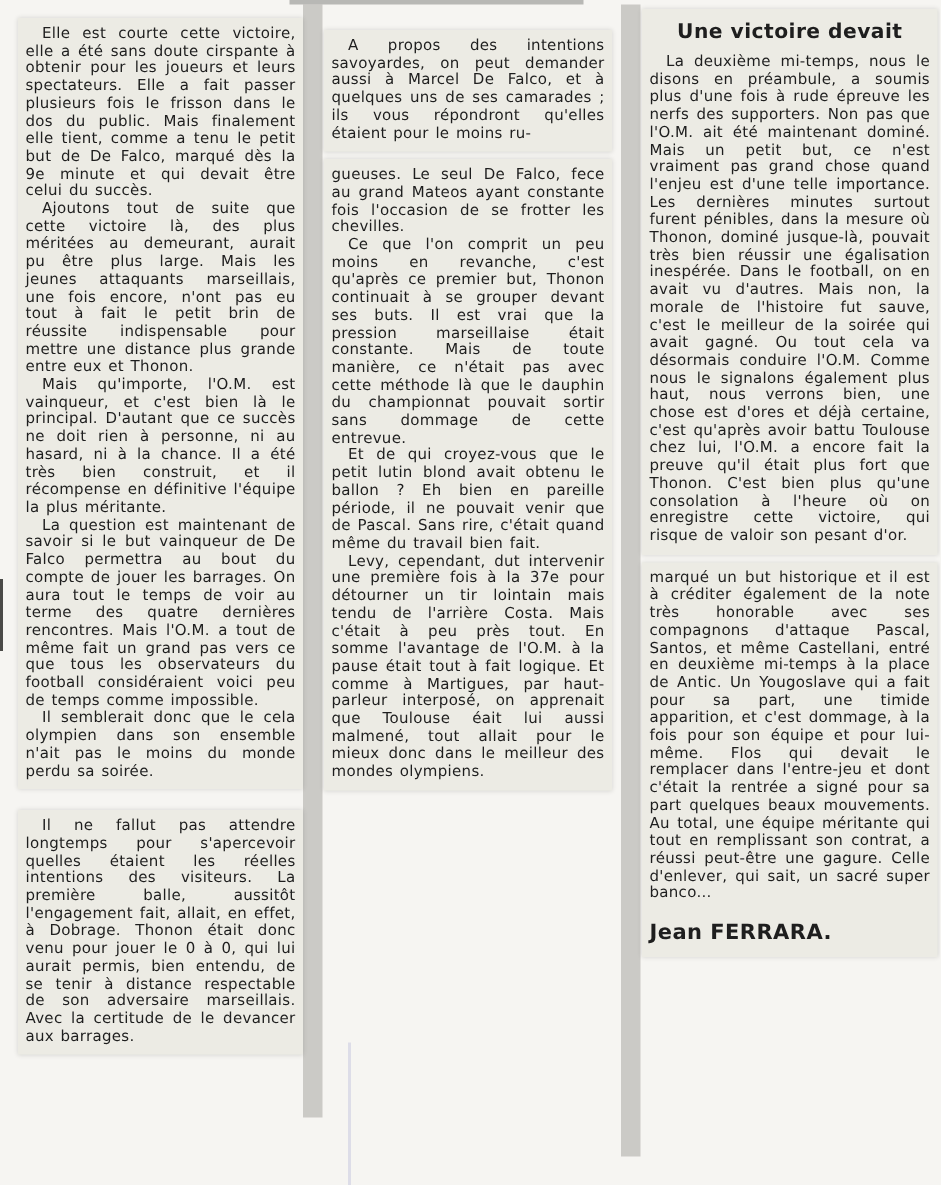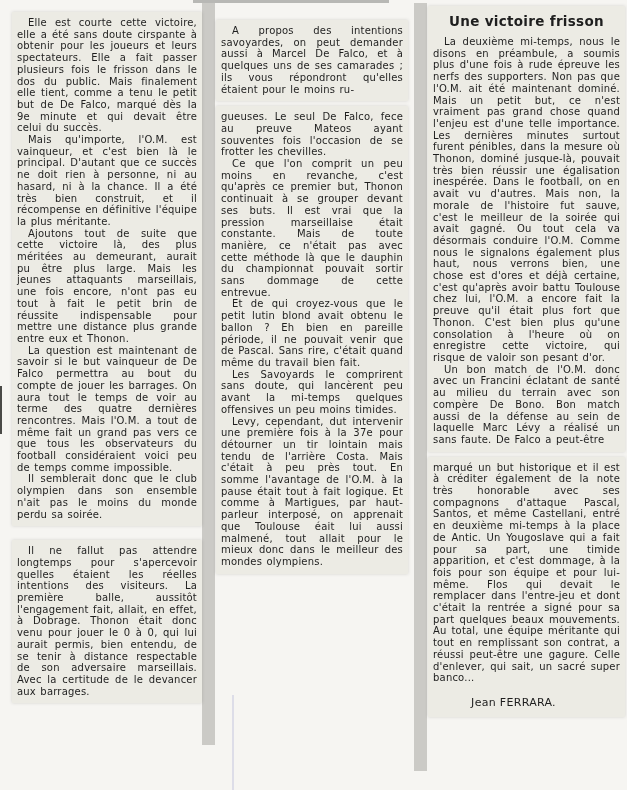--- a/index.html
+++ b/index.html
@@ -62,71 +62,69 @@
   .para.noindent { text-indent: 0; }
   .headline {
     margin: 2px 0 7px 0;
     font-size: 13.5px;
     font-weight: bold;
     text-align: center;
     letter-spacing: 0.3px;
   }
   .byline {
     margin: 12px 0 2px 0;
-    font-size: 11px;
-    font-weight: normal;
-    text-align: center;
+    font-size: 14px;
+    font-weight: bold;
+    text-align: left;
     padding-right: 26px;
     letter-spacing: 0.3px;
   }
 </style>
 </head>
 <body>
 
 <div class="page">
 
   <div class="gutter g1"></div>
   <div class="gutter g2"></div>
   <div class="smudge-top"></div>
   <div class="edge-mark"></div>
   <div class="fold-line"></div>
 
   <div class="col c1">
     <div class="block">
       <p class="para">Elle est courte cette victoire, elle a été sans doute cirspante à obtenir pour les joueurs et leurs spectateurs. Elle a fait passer plusieurs fois le frisson dans le dos du public. Mais finalement elle tient, comme a tenu le petit but de De Falco, marqué dès la 9e minute et qui devait être celui du succès.</p>
+      <p class="para">Ajoutons tout de suite que cette victoire là, des plus méritées au demeurant, aurait pu être plus large. Mais les jeunes attaquants marseillais, une fois encore, n'ont pas eu tout à fait le petit brin de réussite indispensable pour mettre une distance plus grande entre eux et Thonon.</p>
       <p class="para">Mais qu'importe, l'O.M. est vainqueur, et c'est bien là le principal. D'autant que ce succès ne doit rien à personne, ni au hasard, ni à la chance. Il a été très bien construit, et il récompense en définitive l'équipe la plus méritante.</p>
-      <p class="para">Ajoutons tout de suite que cette victoire là, des plus méritées au demeurant, aurait pu être plus large. Mais les jeunes attaquants marseillais, une fois encore, n'ont pas eu tout à fait le petit brin de réussite indispensable pour mettre une distance plus grande entre eux et Thonon.</p>
       <p class="para">La question est maintenant de savoir si le but vainqueur de De Falco permettra au bout du compte de jouer les barrages. On aura tout le temps de voir au terme des quatre dernières rencontres. Mais l'O.M. a tout de même fait un grand pas vers ce que tous les observateurs du football considéraient voici peu de temps comme impossible.</p>
-      <p class="para">Il semblerait donc que le club olympien dans son ensemble n'ait pas le moins du monde perdu sa soirée.</p>
+      <p class="para">Il semblerait donc que le cela olympien dans son ensemble n'ait pas le moins du monde perdu sa soirée.</p>
     </div>
     <div class="colgap"></div>
     <div class="block">
       <p class="para">Il ne fallut pas attendre longtemps pour s'apercevoir quelles étaient les réelles intentions des visiteurs. La première balle, aussitôt l'engagement fait, allait, en effet, à Dobrage. Thonon était donc venu pour jouer le 0 à 0, qui lui aurait permis, bien entendu, de se tenir à distance respectable de son adversaire marseillais. Avec la certitude de le devancer aux barrages.</p>
     </div>
   </div>
 
   <div class="col c2">
     <div class="block">
       <p class="para">A propos des intentions savoyardes, on peut demander aussi à Marcel De Falco, et à quelques uns de ses camarades ; ils vous répondront qu'elles étaient pour le moins ru-</p>
     </div>
     <div class="colgap small"></div>
     <div class="block">
-      <p class="para noindent">gueuses. Le seul De Falco, fece au preuve Mateos ayant souventes fois l'occasion de se frotter les chevilles.</p>
+      <p class="para noindent">gueuses. Le seul De Falco, fece au grand Mateos ayant constante fois l'occasion de se frotter les chevilles.</p>
       <p class="para">Ce que l'on comprit un peu moins en revanche, c'est qu'après ce premier but, Thonon continuait à se grouper devant ses buts. Il est vrai que la pression marseillaise était constante. Mais de toute manière, ce n'était pas avec cette méthode là que le dauphin du championnat pouvait sortir sans dommage de cette entrevue.</p>
       <p class="para">Et de qui croyez-vous que le petit lutin blond avait obtenu le ballon ? Eh bien en pareille période, il ne pouvait venir que de Pascal. Sans rire, c'était quand même du travail bien fait.</p>
-      <p class="para">Les Savoyards le comprirent sans doute, qui lancèrent peu avant la mi-temps quelques offensives un peu moins timides.</p>
       <p class="para">Levy, cependant, dut intervenir une première fois à la 37e pour détourner un tir lointain mais tendu de l'arrière Costa. Mais c'était à peu près tout. En somme l'avantage de l'O.M. à la pause était tout à fait logique. Et comme à Martigues, par haut-parleur interposé, on apprenait que Toulouse éait lui aussi malmené, tout allait pour le mieux donc dans le meilleur des mondes olympiens.</p>
     </div>
   </div>
 
   <div class="col c3">
     <div class="block">
-      <h2 class="headline">Une victoire frisson</h2>
+      <h2 class="headline">Une victoire devait</h2>
       <p class="para">La deuxième mi-temps, nous le disons en préambule, a soumis plus d'une fois à rude épreuve les nerfs des supporters. Non pas que l'O.M. ait été maintenant dominé. Mais un petit but, ce n'est vraiment pas grand chose quand l'enjeu est d'une telle importance. Les dernières minutes surtout furent pénibles, dans la mesure où Thonon, dominé jusque-là, pouvait très bien réussir une égalisation inespérée. Dans le football, on en avait vu d'autres. Mais non, la morale de l'histoire fut sauve, c'est le meilleur de la soirée qui avait gagné. Ou tout cela va désormais conduire l'O.M. Comme nous le signalons également plus haut, nous verrons bien, une chose est d'ores et déjà certaine, c'est qu'après avoir battu Toulouse chez lui, l'O.M. a encore fait la preuve qu'il était plus fort que Thonon. C'est bien plus qu'une consolation à l'heure où on enregistre cette victoire, qui risque de valoir son pesant d'or.</p>
-      <p class="para">Un bon match de l'O.M. donc avec un Francini éclatant de santé au milieu du terrain avec son compère De Bono. Bon match aussi de la défense au sein de laquelle Marc Lévy a réalisé un sans faute. De Falco a peut-être</p>
     </div>
     <div class="colgap small"></div>
     <div class="block">
       <p class="para noindent">marqué un but historique et il est à créditer également de la note très honorable avec ses compagnons d'attaque Pascal, Santos, et même Castellani, entré en deuxième mi-temps à la place de Antic. Un Yougoslave qui a fait pour sa part, une timide apparition, et c'est dommage, à la fois pour son équipe et pour lui-même. Flos qui devait le remplacer dans l'entre-jeu et dont c'était la rentrée a signé pour sa part quelques beaux mouvements. Au total, une équipe méritante qui tout en remplissant son contrat, a réussi peut-être une gagure. Celle d'enlever, qui sait, un sacré super banco...</p>
       <p class="byline">Jean FERRARA.</p>
     </div>
   </div>
 
 </div>
 

